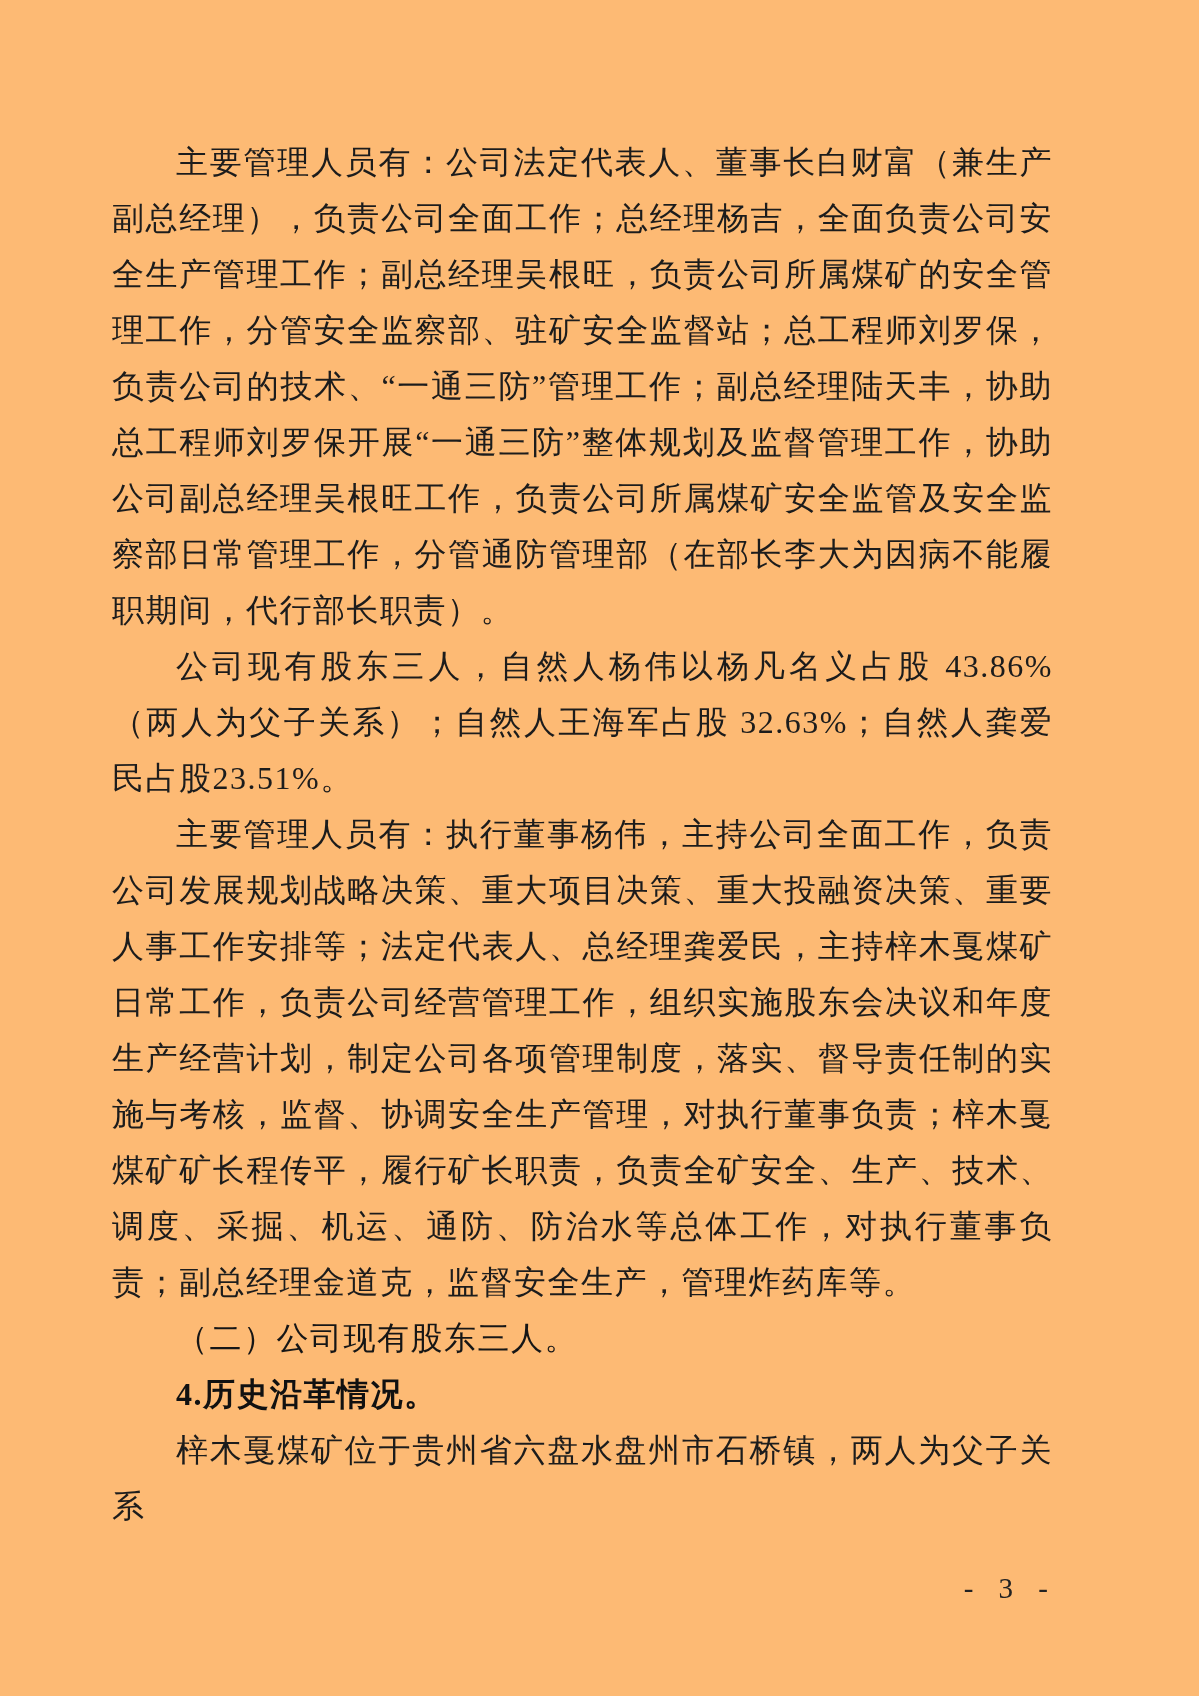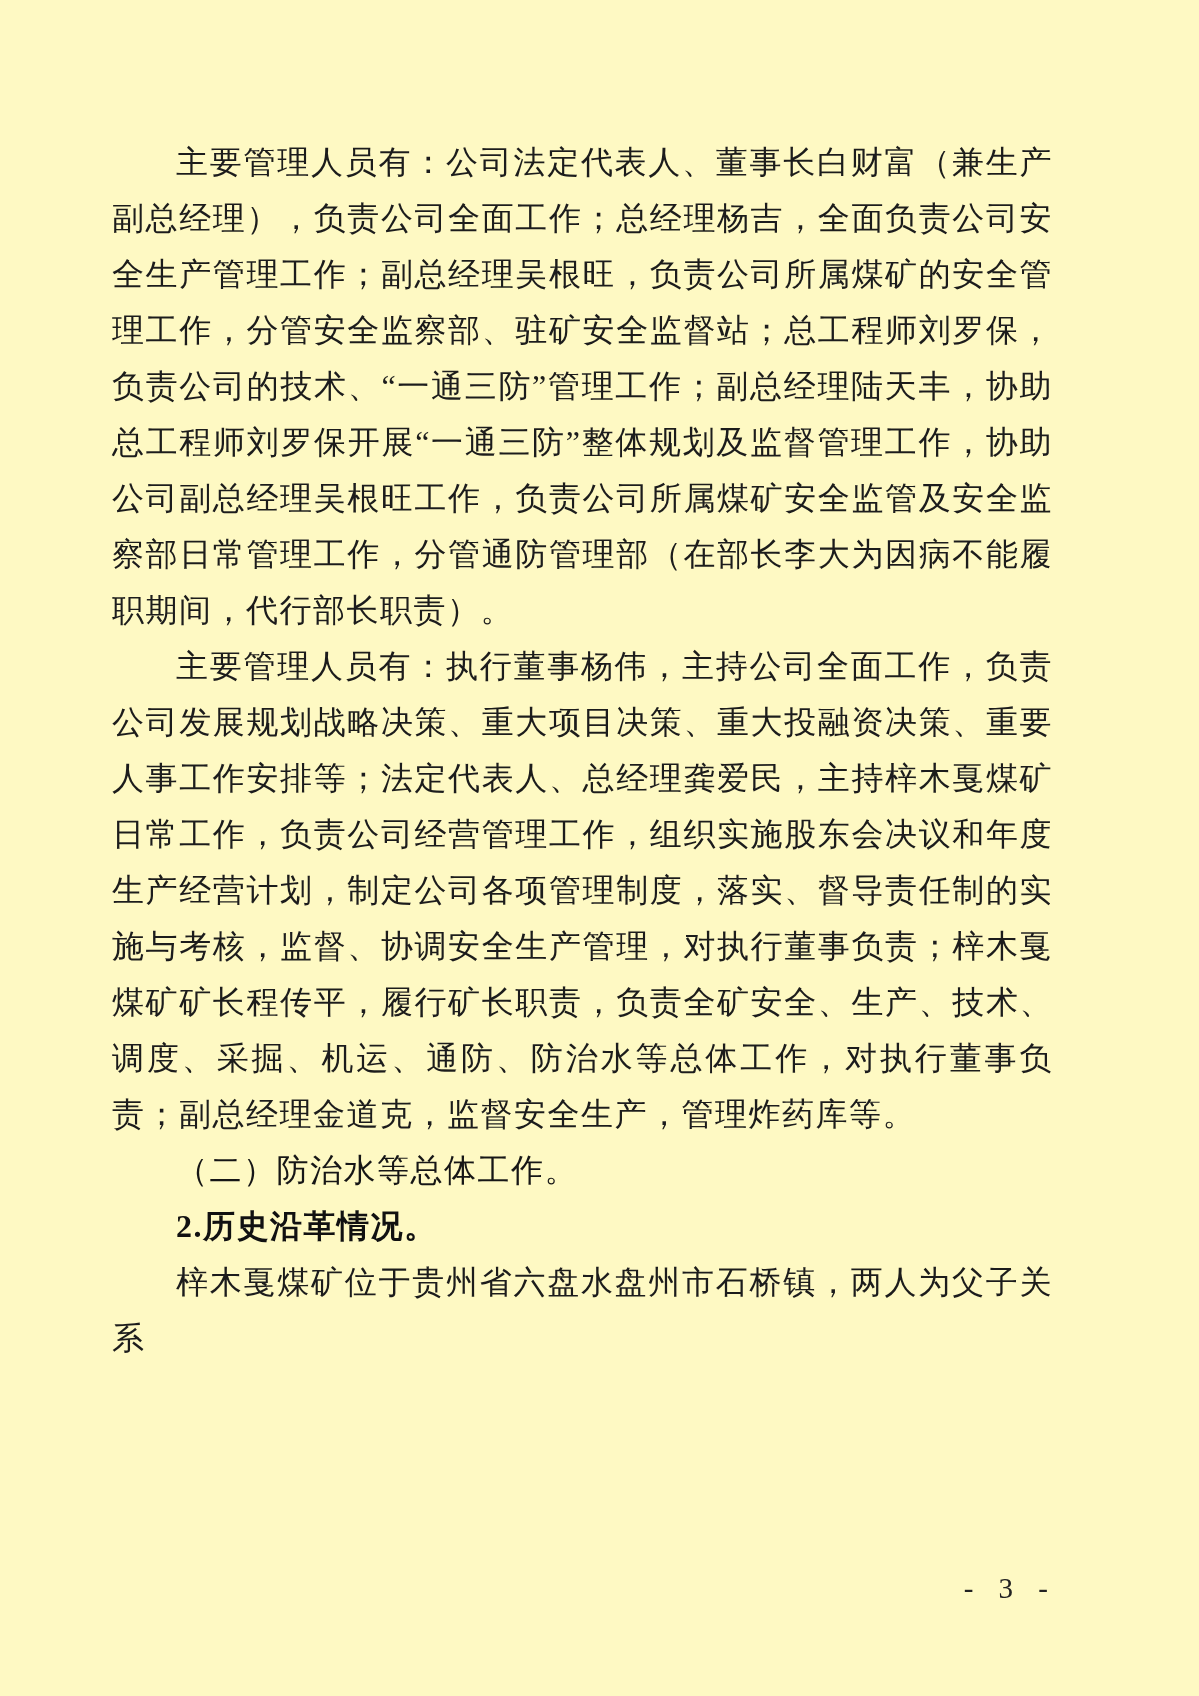--- a/index.html
+++ b/index.html
@@ -12,21 +12,21 @@
     height: 1696px;
     position: relative;
     font-family: "Liberation Serif", serif;
   }
   .page {
     position: absolute;
     left: 0;
     top: 0;
     width: 1199px;
     height: 1696px;
-    background: #fef9c3;
+    background: #fdba74;
     overflow: hidden;
   }
   .content {
     position: absolute;
     left: 112px;
     top: 134px;
     width: 941px;
   }
   .content p {
     margin: 0;
@@ -56,20 +56,21 @@
     letter-spacing: 9px;
     text-align: right;
   }
 </style>
 </head>
 <body>
 
 <div class="page">
   <div class="content">
     <p>主要管理人员有：公司法定代表人、董事长白财富（兼生产副总经理），负责公司全面工作；总经理杨吉，全面负责公司安全生产管理工作；副总经理吴根旺，负责公司所属煤矿的安全管理工作，分管安全监察部、驻矿安全监督站；总工程师刘罗保，负责公司的技术、“一通三防”管理工作；副总经理陆天丰，协助总工程师刘罗保开展“一通三防”整体规划及监督管理工作，协助公司副总经理吴根旺工作，负责公司所属煤矿安全监管及安全监察部日常管理工作，分管通防管理部（在部长李大为因病不能履职期间，代行部长职责）。</p>
+    <p>公司现有股东三人，自然人杨伟以杨凡名义占股 43.86%（两人为父子关系）；自然人王海军占股 32.63%；自然人龚爱民占股23.51%。</p>
     <p>主要管理人员有：执行董事杨伟，主持公司全面工作，负责公司发展规划战略决策、重大项目决策、重大投融资决策、重要人事工作安排等；法定代表人、总经理龚爱民，主持梓木戛煤矿日常工作，负责公司经营管理工作，组织实施股东会决议和年度生产经营计划，制定公司各项管理制度，落实、督导责任制的实施与考核，监督、协调安全生产管理，对执行董事负责；梓木戛煤矿矿长程传平，履行矿长职责，负责全矿安全、生产、技术、调度、采掘、机运、通防、防治水等总体工作，对执行董事负责；副总经理金道克，监督安全生产，管理炸药库等。</p>
-    <p class="heading-kai">（二）防治水等总体工作。</p>
-    <p class="heading-bold">2.历史沿革情况。</p>
+    <p class="heading-kai">（二）公司现有股东三人。</p>
+    <p class="heading-bold">4.历史沿革情况。</p>
     <p>梓木戛煤矿位于贵州省六盘水盘州市石桥镇，两人为父子关系</p>
   </div>
 
   <div class="page-number">- 3 -</div>
 </div>
 
 </body></html>

